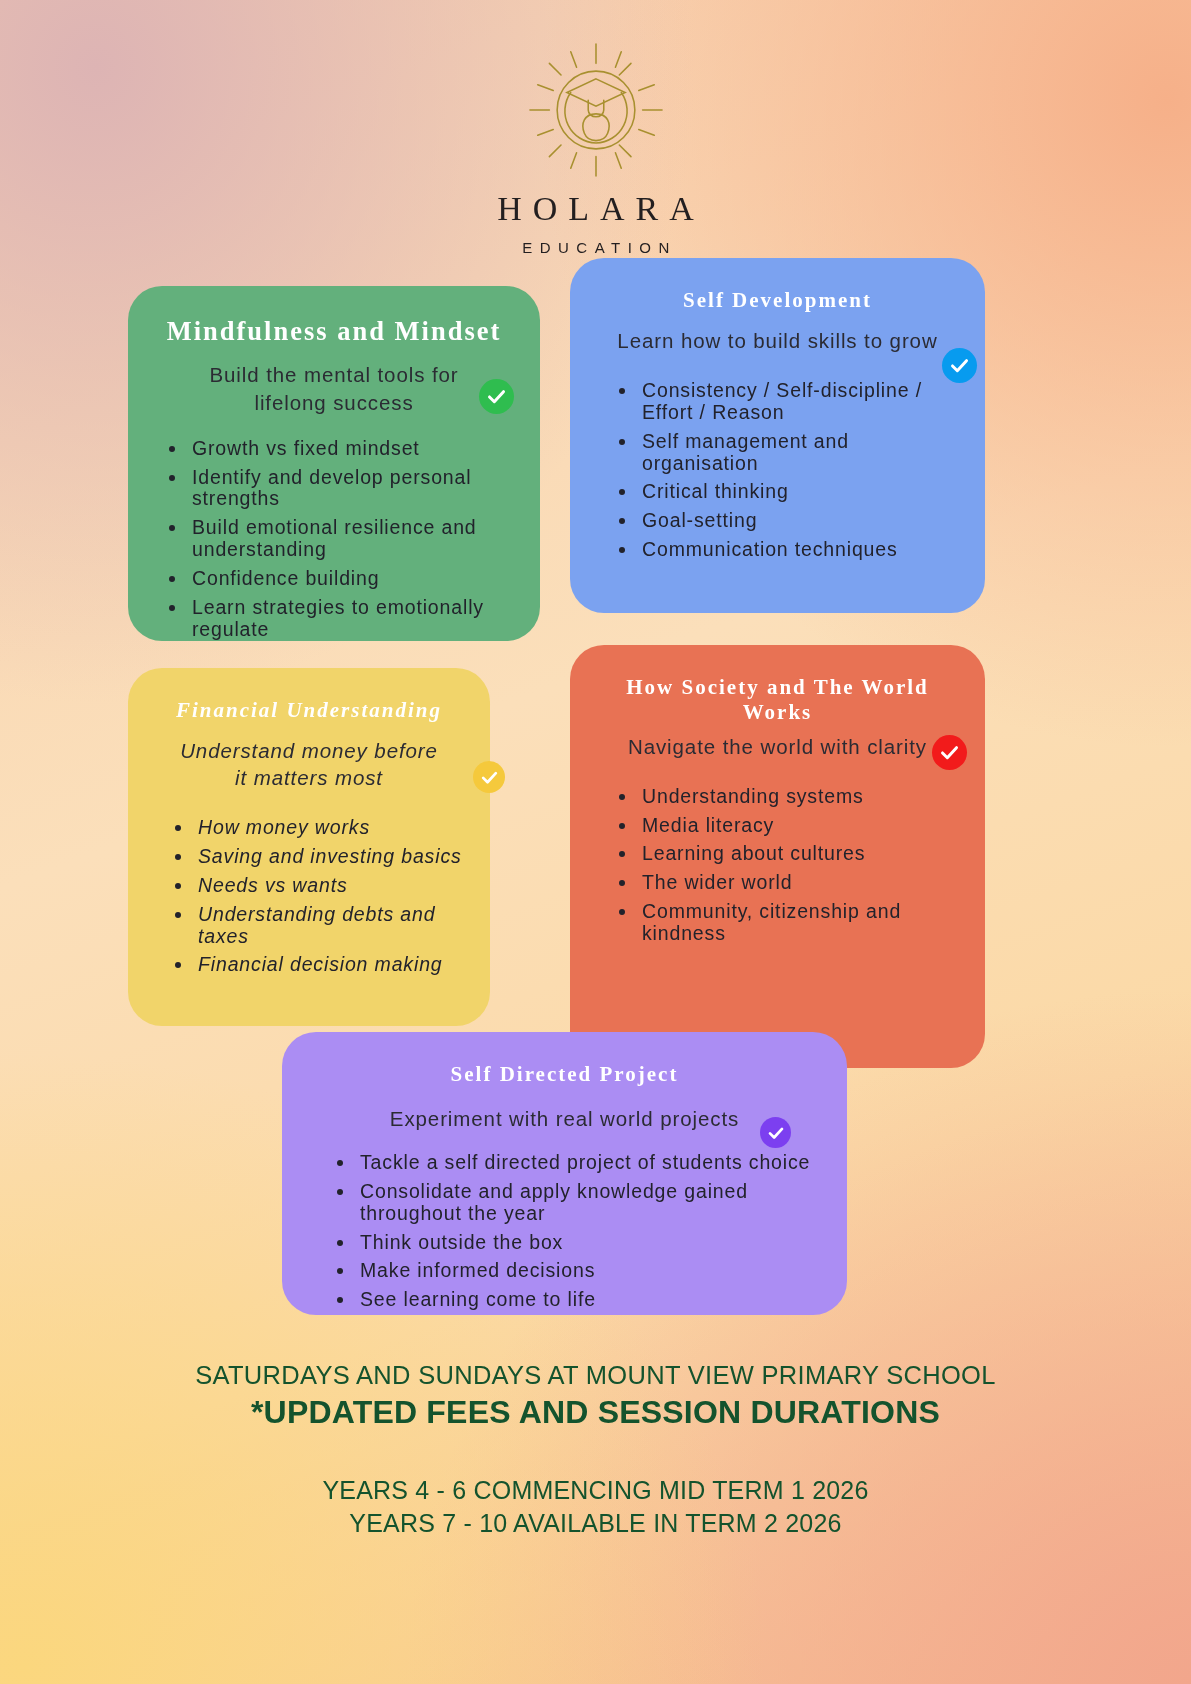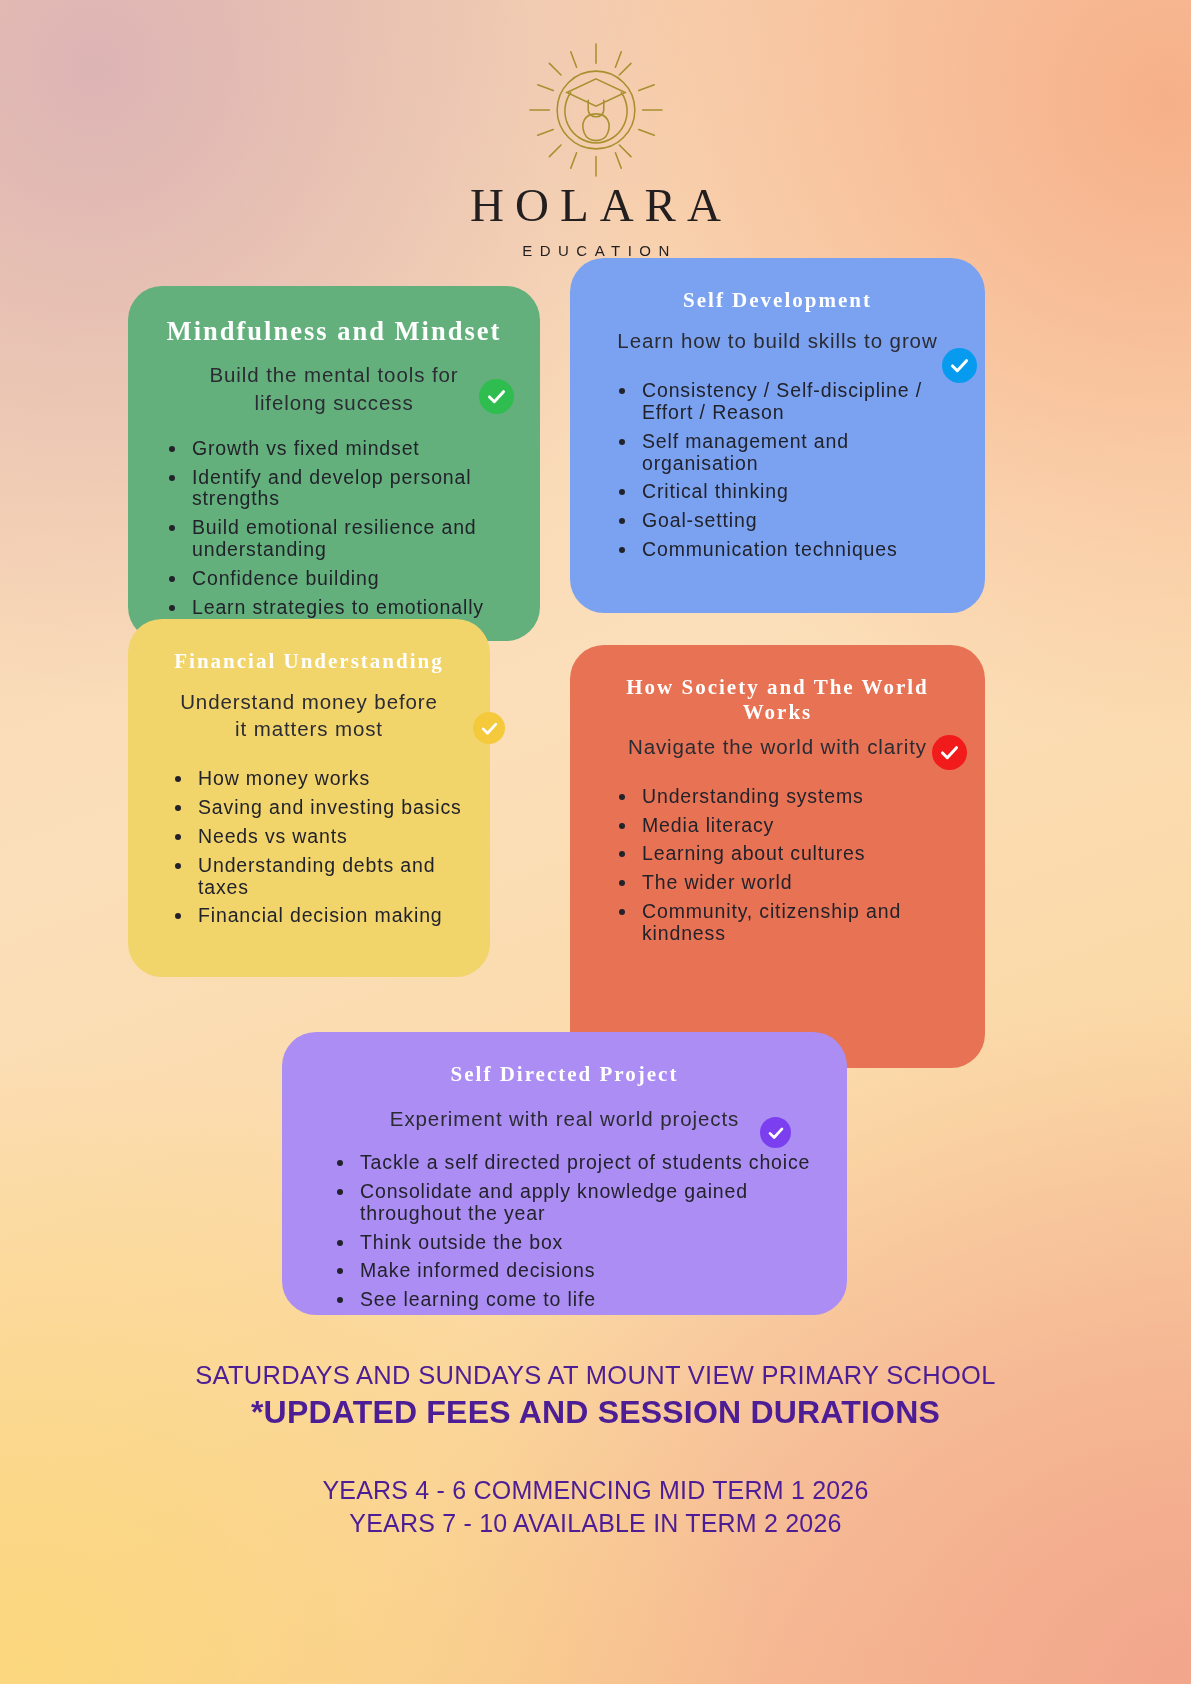--- a/index.html
+++ b/index.html
@@ -22,23 +22,23 @@
   }
   .page{position:relative;z-index:1;width:1191px;height:1684px;}
 
   
   .logo-wrap{
     position:absolute;left:0;right:0;top:42px;
     display:flex;flex-direction:column;align-items:center;
   }
   .logo-mark{width:136px;height:136px;display:block;}
   .logo-word{
-    margin-top:4px;
+    margin-top:14px;
     font-family:"Liberation Serif", serif;
-    font-size:47px;letter-spacing:11px;
+    font-size:34px;letter-spacing:11px;
     color:#231f20;line-height:1;
     padding-left:11px;
   }
   .logo-sub{
     margin-top:13px;
     font-family:"Liberation Sans", sans-serif;
     font-size:15px;letter-spacing:7.5px;
     color:#231f20;
     padding-left:8px;
   }
@@ -87,40 +87,40 @@
   .badge{
     position:absolute;
     width:35px;height:35px;border-radius:50%;
     display:flex;align-items:center;justify-content:center;
   }
   .badge svg{width:21px;height:21px;display:block;}
 
   
   #card-mindfulness{left:128px;top:258px;width:412px;height:355px;margin-top:28px;}
   #card-selfdev    {left:570px;top:258px;width:415px;height:355px;}
-  #card-financial  {left:128px;top:619px;width:362px;height:358px;}
+  #card-financial  {left:128px;top:668px;width:362px;height:358px;font-style:italic;}
   #card-society    {left:570px;top:645px;width:415px;height:423px;}
   #card-project    {left:282px;top:1032px;width:565px;height:283px;}
 
   #card-mindfulness .card-title{font-size:26.5px;}
   #card-project .card-title{margin-bottom:18px;}
   #card-project .card-sub{margin-bottom:20px;padding:0 10px;}
   #card-project .card-list{padding-left:48px;}
   #card-society .card-title{margin-bottom:8px;}
   #card-society .card-sub{margin-bottom:26px;}
   #card-financial .card-sub{margin-bottom:26px;}
   #card-selfdev .card-sub{margin-bottom:26px;}
   #card-financial .card-list{padding-left:40px;}
   #card-society .card-list{padding-left:42px;}
   #card-selfdev .card-list{padding-left:42px;}
 
   
   .footer{
     position:absolute;left:0;right:0;top:1360px;
-    text-align:center;color:#4c1d95;
+    text-align:center;color:#14532d;
   }
   .f-line1{
     font-size:25.5px;letter-spacing:0.3px;line-height:1.25;
     font-weight:400;
   }
   .f-line2{
     font-size:32px;letter-spacing:0.2px;line-height:1.25;
     font-weight:bold;
   }
   .f-block2{margin-top:42px;}

